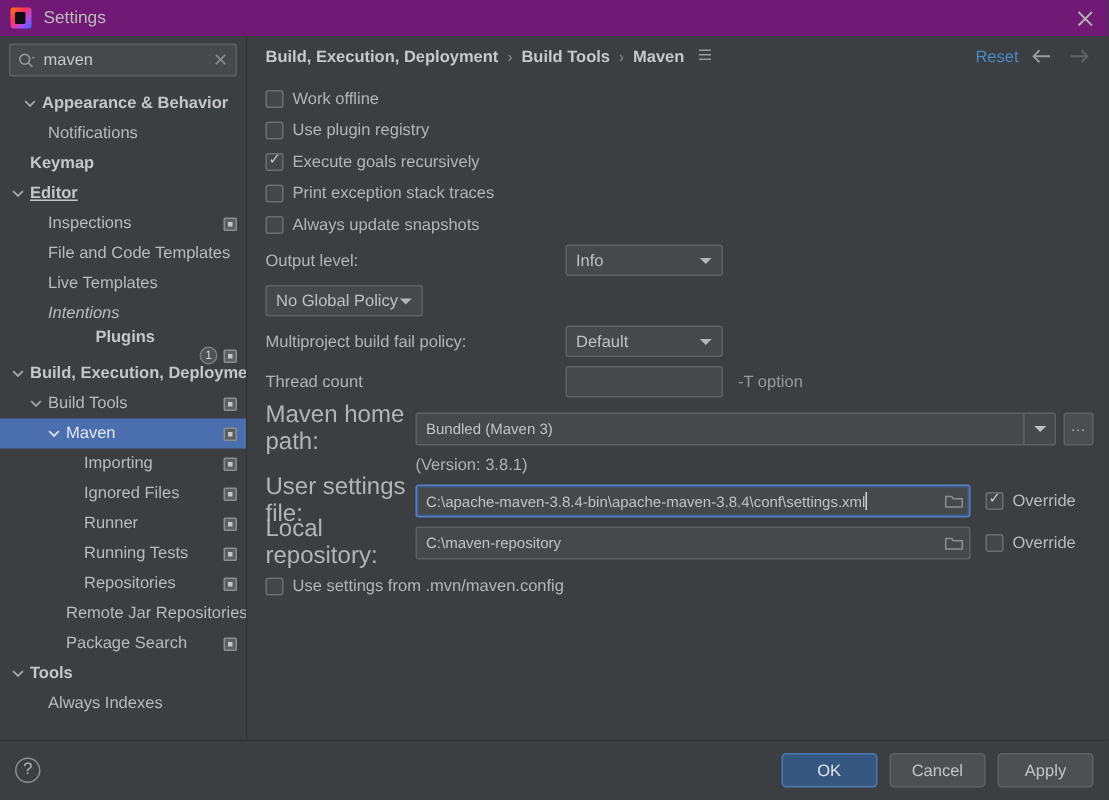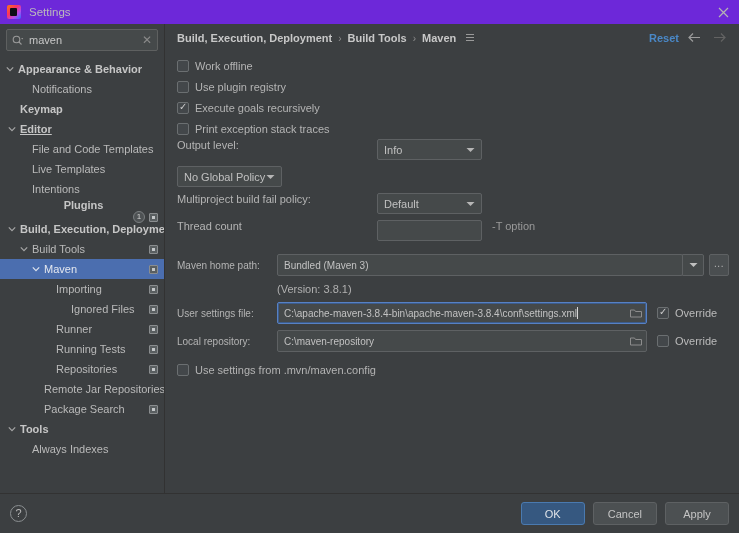--- a/index.html
+++ b/index.html
@@ -11,21 +11,21 @@
     font-family: "Liberation Sans", sans-serif;
     font-size: 11px;
     color: #bbbbbb;
     -webkit-font-smoothing: antialiased;
   }
   .window { width: 739px; height: 533px; display: flex; flex-direction: column; background: #3c3f41; }
 
   
   .titlebar {
     height: 24px; min-height: 24px;
-    background: #6d28d9;
+    background: #701a75;
     display: flex; align-items: center;
     padding: 0 0 0 7px;
     position: relative;
   }
   .app-icon { width: 14px; height: 14px; border-radius: 2px; margin-right: 8px; position: relative; overflow: hidden;
     background: linear-gradient(135deg,#f97a12 0%, #fe315d 38%, #b24aee 70%, #2d6cff 100%); }
   .app-icon::after { content:""; position:absolute; left:3px; top:3px; width:7px; height:8px;
     background: #0d0d16; border-radius:1px; }
   .title-text { font-size: 11.5px; color: #bbbbbb; }
   .close-btn {
@@ -81,54 +81,54 @@
   
   .main { flex: 1; display: flex; flex-direction: column; min-width: 0; background: #3c3f41; }
   .breadcrumb-bar {
     height: 28px; min-height: 28px; display: flex; align-items: center;
     padding: 0 10px 0 12px; gap: 6px;
   }
   .crumb { font-weight: bold; font-size: 11px; color: #c8c8c8; }
   .crumb-sep { color: #8d8d8d; font-size: 10px; }
   .crumb-menu { color: #9a9a9a; font-size: 11px; letter-spacing: 0; margin-left: 3px; }
   .bc-spacer { flex: 1; }
-  .reset-link { color: #4a88c7; font-size: 11px; font-weight: bold; }
+  .reset-link { color: #4a88c7; font-size: 11px; font-weight: normal; }
   .nav-arrow { color: #9c9c9c; font-size: 13px; padding: 0 2px; line-height: 1; }
   .nav-arrow.disabled { color: #636363; }
 
   .content { flex: 1; padding: 3px 10px 0 12px; min-height: 0; position: relative; }
 
   .cb-row { height: 21px; display: flex; align-items: center; gap: 6px; }
   .cbox {
     width: 12px; height: 12px; min-width:12px; border: 1px solid #6b6f71;
     background: #43474a; border-radius: 2px; position: relative;
   }
   .cbox.checked::after {
     content: "✓"; position: absolute; left: 1px; top: -2px;
     font-size: 10px; color: #c9c9c9; line-height: 12px;
   }
   .cb-label { color: #b4b4b4; font-size: 11px; }
 
-  .field-row { height: 27px; display: flex; align-items: flex-start; }
+  .field-row { height: 27px; display: flex; align-items: center; }
   .field-label { width: 200px; min-width:200px; color: #b4b4b4; font-size: 11px; }
   .combo {
     width: 105px; height: 21px; background: #45494a;
     border: 1px solid #5e6163; border-radius: 2px;
     display: flex; align-items: center; padding: 0 2px 0 6px;
   }
   .combo-value { flex: 1; color: #c0c0c0; font-size: 11px; }
   .combo-arrow { color: #b0b0b0; display:flex; align-items:center; padding-right:4px; }
   .text-input {
     width: 105px; height: 21px; background: #45494a;
     border: 1px solid #5e6163; border-radius: 2px;
   }
   .hint { color: #9a9a9a; font-size: 11px; margin-left: 10px; }
 
   .path-row { height: 28px; display: flex; align-items: center; }
-  .path-label { width: 100px; min-width: 100px; color: #b4b4b4; font-size: 10px; }
+  .path-label { width: 100px; min-width: 100px; color: #b4b4b4; font-size: 16px; }
   .path-field {
     flex: 1; height: 22px; background: #45494a; border: 1px solid #5e6163;
     border-radius: 2px; display: flex; align-items: center; padding: 0 3px 0 6px;
     position: relative;
   }
   .path-field.focused { border: 1px solid #5781c4; box-shadow: 0 0 0 1px #3c5c8c inset; }
   .path-text { flex: 1; color: #c2c2c2; font-size: 10px; white-space: nowrap; overflow: hidden; }
   .caret { display:inline-block; width:1px; height:12px; background:#d6d6d6; vertical-align:-2px; }
   .folder-icon { width: 14px; min-width:14px; color: #8d8d8d; display:flex; align-items:center; justify-content:center; }
   .combo-seg {
@@ -191,21 +191,21 @@
               <circle cx="4.5" cy="4.5" r="3.3" stroke="#9a9a9a" stroke-width="1.1" fill="none"></circle>
               <path d="M7 7 L9.5 9.5" stroke="#9a9a9a" stroke-width="1.1"></path>
               <path d="M9.2 3 L11.2 3 L10.2 4.4 Z" fill="#9a9a9a"></path>
             </svg>
           </span>
           <span class="search-value" placeholder="Search settings">maven</span>
           <span class="search-clear">✕</span>
         </div>
       </div>
       <div class="tree" id="tree">
-          <div class="tree-row" style="padding-left: 4px;">
+          <div class="tree-row" style="padding-left: 14px;">
             <span class="tree-arrow">
               <svg width="8" height="6" viewBox="0 0 8 6">
                 <path d="M0.8 1.4 L4 4.6 L7.2 1.4" stroke="#a6a6a6" stroke-width="1.2" fill="none"></path>
               </svg>
             </span>
             <span class="tree-label bold" style="margin-left: 3px;">Appearance &amp; Behavior</span>
             <span class="tree-right"></span>
           </div>
           <div class="tree-row" style="padding-left: 18px;">
             <span class="tree-arrow"></span>
@@ -221,29 +221,36 @@
             <span class="tree-arrow">
               <svg width="8" height="6" viewBox="0 0 8 6">
                 <path d="M0.8 1.4 L4 4.6 L7.2 1.4" stroke="#a6a6a6" stroke-width="1.2" fill="none"></path>
               </svg>
             </span>
             <span class="tree-label bold" style="margin-left: 3px; text-decoration: underline;">Editor</span>
             <span class="tree-right"></span>
           </div>
           <div class="tree-row" style="padding-left: 18px;">
             <span class="tree-arrow"></span>
+            <span class="tree-label" style="margin-left: 3px;">Inspections</span>
+            <span class="tree-right">
+              <span class="cfg-icon"></span>
+            </span>
+          </div>
+          <div class="tree-row" style="padding-left: 18px;">
+            <span class="tree-arrow"></span>
             <span class="tree-label" style="margin-left: 3px;">File and Code Templates</span>
             <span class="tree-right"></span>
           </div>
           <div class="tree-row" style="padding-left: 18px;">
             <span class="tree-arrow"></span>
             <span class="tree-label" style="margin-left: 3px;">Live Templates</span>
             <span class="tree-right"></span>
           </div>
-          <div class="tree-row" style="padding-left: 18px;">
+          <div class="tree-row" style="padding-left: 18px; font-style: italic;">
             <span class="tree-arrow"></span>
             <span class="tree-label" style="margin-left: 3px;">Intentions</span>
             <span class="tree-right"></span>
           </div>
           <div class="tree-row" style="padding-left: 6px; flex-direction: column;">
             <span class="tree-arrow"></span>
             <span class="tree-label bold" style="margin-left: 3px;">Plugins</span>
             <span class="tree-right">
               <span class="badge">1</span>
               <span class="cfg-icon"></span>
@@ -282,21 +289,21 @@
           </div>
           <div class="tree-row" style="padding-left: 42px;">
             <span class="tree-arrow"></span>
             <span class="tree-label" style="margin-left: 3px;">Importing</span>
             <span class="tree-right">
               <span class="cfg-icon"></span>
             </span>
           </div>
           <div class="tree-row" style="padding-left: 42px;">
             <span class="tree-arrow"></span>
-            <span class="tree-label" style="margin-left: 18px; text-align: right;">Ignored Files</span>
+            <span class="tree-label" style="margin-left: 3px; text-align: right;">Ignored Files</span>
             <span class="tree-right">
               <span class="cfg-icon"></span>
             </span>
           </div>
           <div class="tree-row" style="padding-left: 42px;">
             <span class="tree-arrow"></span>
             <span class="tree-label" style="margin-left: 3px;">Runner</span>
             <span class="tree-right">
               <span class="cfg-icon"></span>
             </span>
@@ -382,20 +389,24 @@
               <span class="cb-label">Use plugin registry</span>
             </div>
             <div class="cb-row">
               <span class="cbox checked"></span>
               <span class="cb-label">Execute goals recursively</span>
             </div>
             <div class="cb-row">
               <span class="cbox"></span>
               <span class="cb-label">Print exception stack traces</span>
             </div>
+            <div class="cb-row">
+              <span class="cbox"></span>
+              <span class="cb-label">Always update snapshots</span>
+            </div>
           </div>
 
         <div id="combo-list">
             <div class="field-row">
               <span class="field-label">Output level:</span>
               <span class="combo">
                 <span class="combo-value">Info</span>
                 <span class="combo-arrow">
                   <svg width="9" height="6" viewBox="0 0 9 6">
                     <path d="M0.5 1 L4.5 5 L8.5 1 Z" fill="#b6b6b6"></path>

